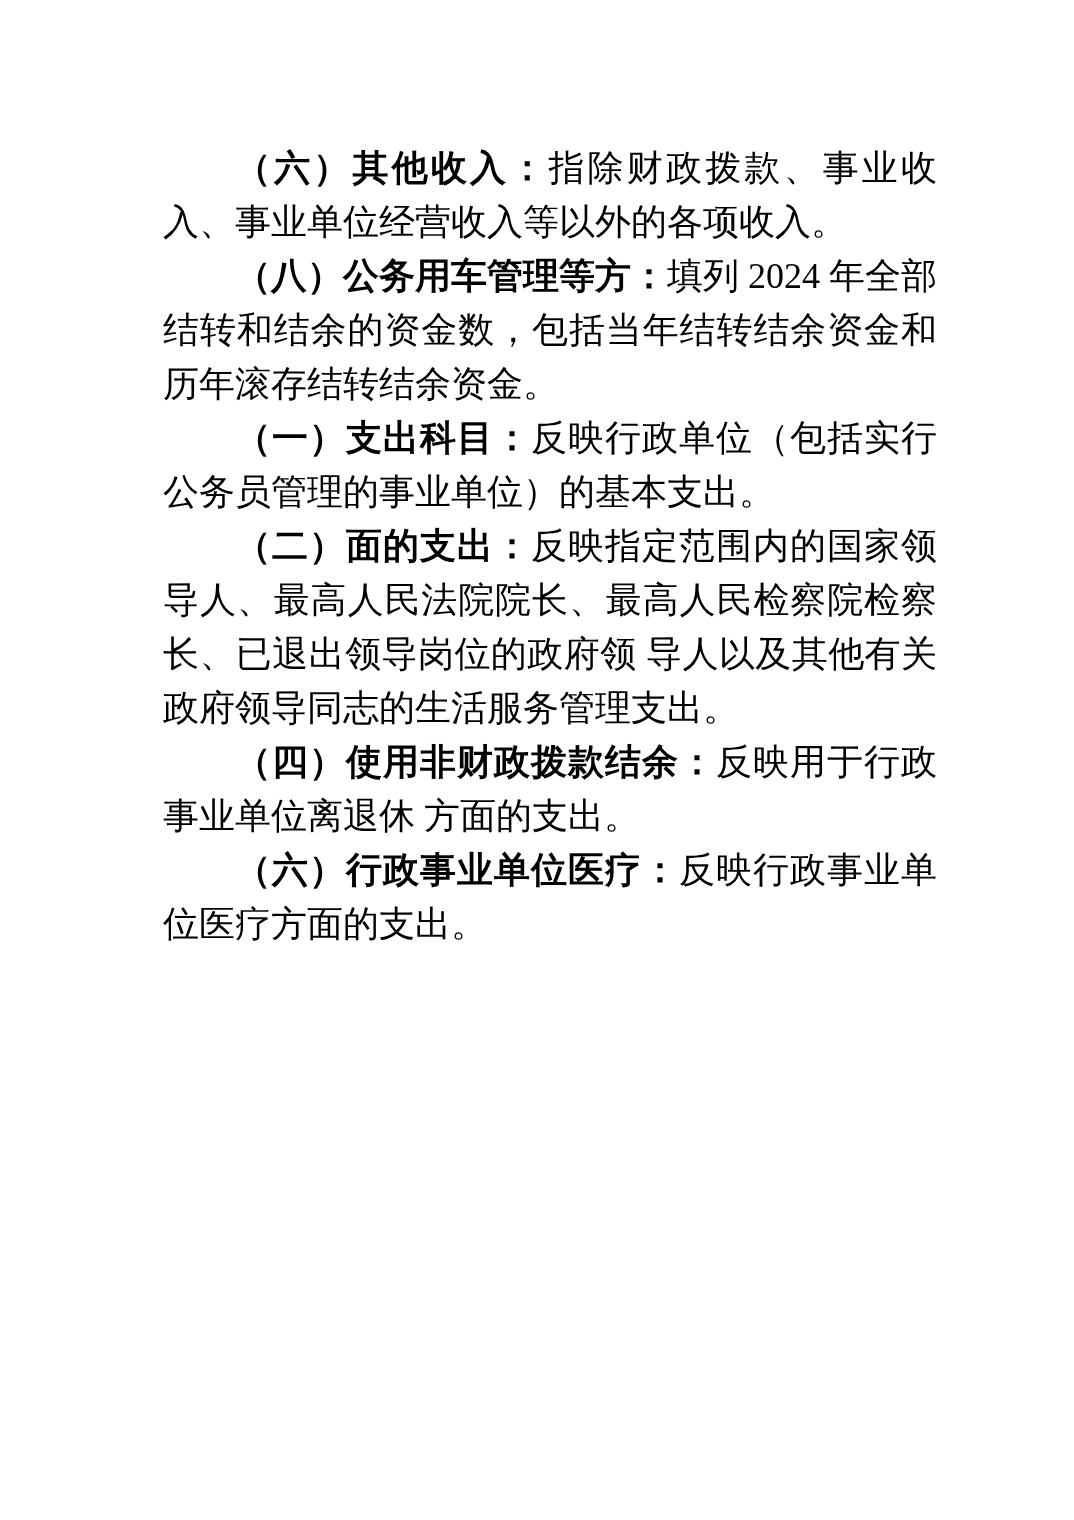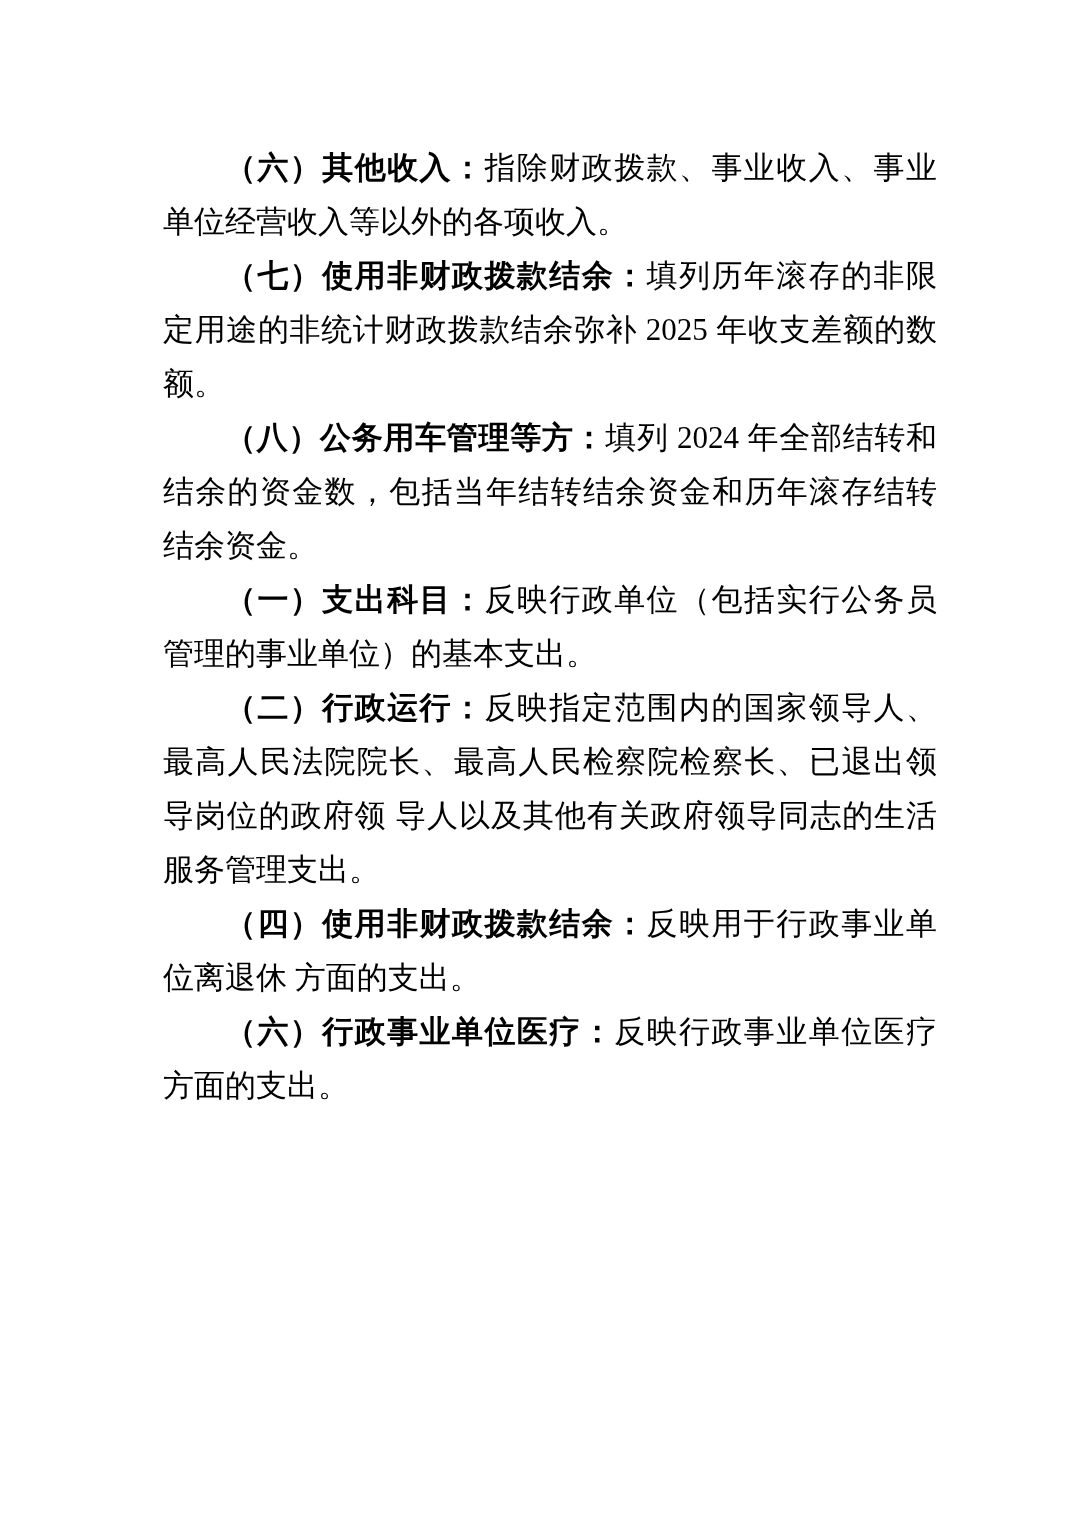--- a/index.html
+++ b/index.html
@@ -14,21 +14,21 @@
     box-sizing: border-box;
     padding: 141px 137px 0 163px;
     background: #ffffff;
     overflow: hidden;
   }
   .para {
     margin: 0;
     padding: 0;
     text-indent: 2em;
     font-family: "Liberation Serif", "DejaVu Serif", serif;
-    font-size: 31px;
+    font-size: 36px;
     line-height: 54px;
     color: #000000;
     text-align: justify;
     word-break: break-all;
   }
   .para .label {
     font-weight: bold;
   }
   .para.heading .label {
     font-family: "Liberation Sans", "DejaVu Sans", sans-serif;
@@ -36,28 +36,27 @@
     letter-spacing: 1px;
   }
 </style>
 </head>
 <body>
 
 <div class="page">
 
   <p class="para"><span class="label">（六）其他收入：</span><span class="body-text">指除财政拨款、事业收入、事业单位经营收入等以外的各项收入。</span></p>
 
-  <p class="para"><span class="label">（七）使用非财政拨款结余：</span><span class="body-text">填列历年滚存的非限定用途的非统计财政拨款结余弥补 2025 年收支差额的数额。</span></p>
 
   <p class="para"><span class="label">（八）公务用车管理等方：</span><span class="body-text">填列 2024 年全部结转和结余的资金数，包括当年结转结余资金和历年滚存结转结余资金。</span></p>
 
 
   <p class="para"><span class="label">（一）支出科目：</span><span class="body-text">反映行政单位（包括实行公务员管理的事业单位）的基本支出。</span></p>
 
-  <p class="para"><span class="label">（二）行政运行：</span><span class="body-text">反映指定范围内的国家领导人、最高人民法院院长、最高人民检察院检察长、已退出领导岗位的政府领 导人以及其他有关政府领导同志的生活服务管理支出。</span></p>
+  <p class="para"><span class="label">（二）面的支出：</span><span class="body-text">反映指定范围内的国家领导人、最高人民法院院长、最高人民检察院检察长、已退出领导岗位的政府领 导人以及其他有关政府领导同志的生活服务管理支出。</span></p>
 
 
   <p class="para"><span class="label">（四）使用非财政拨款结余：</span><span class="body-text">反映用于行政事业单位离退休 方面的支出。</span></p>
 
 
   <p class="para"><span class="label">（六）行政事业单位医疗：</span><span class="body-text">反映行政事业单位医疗方面的支出。</span></p>
 
 </div>
 
 </body></html>

